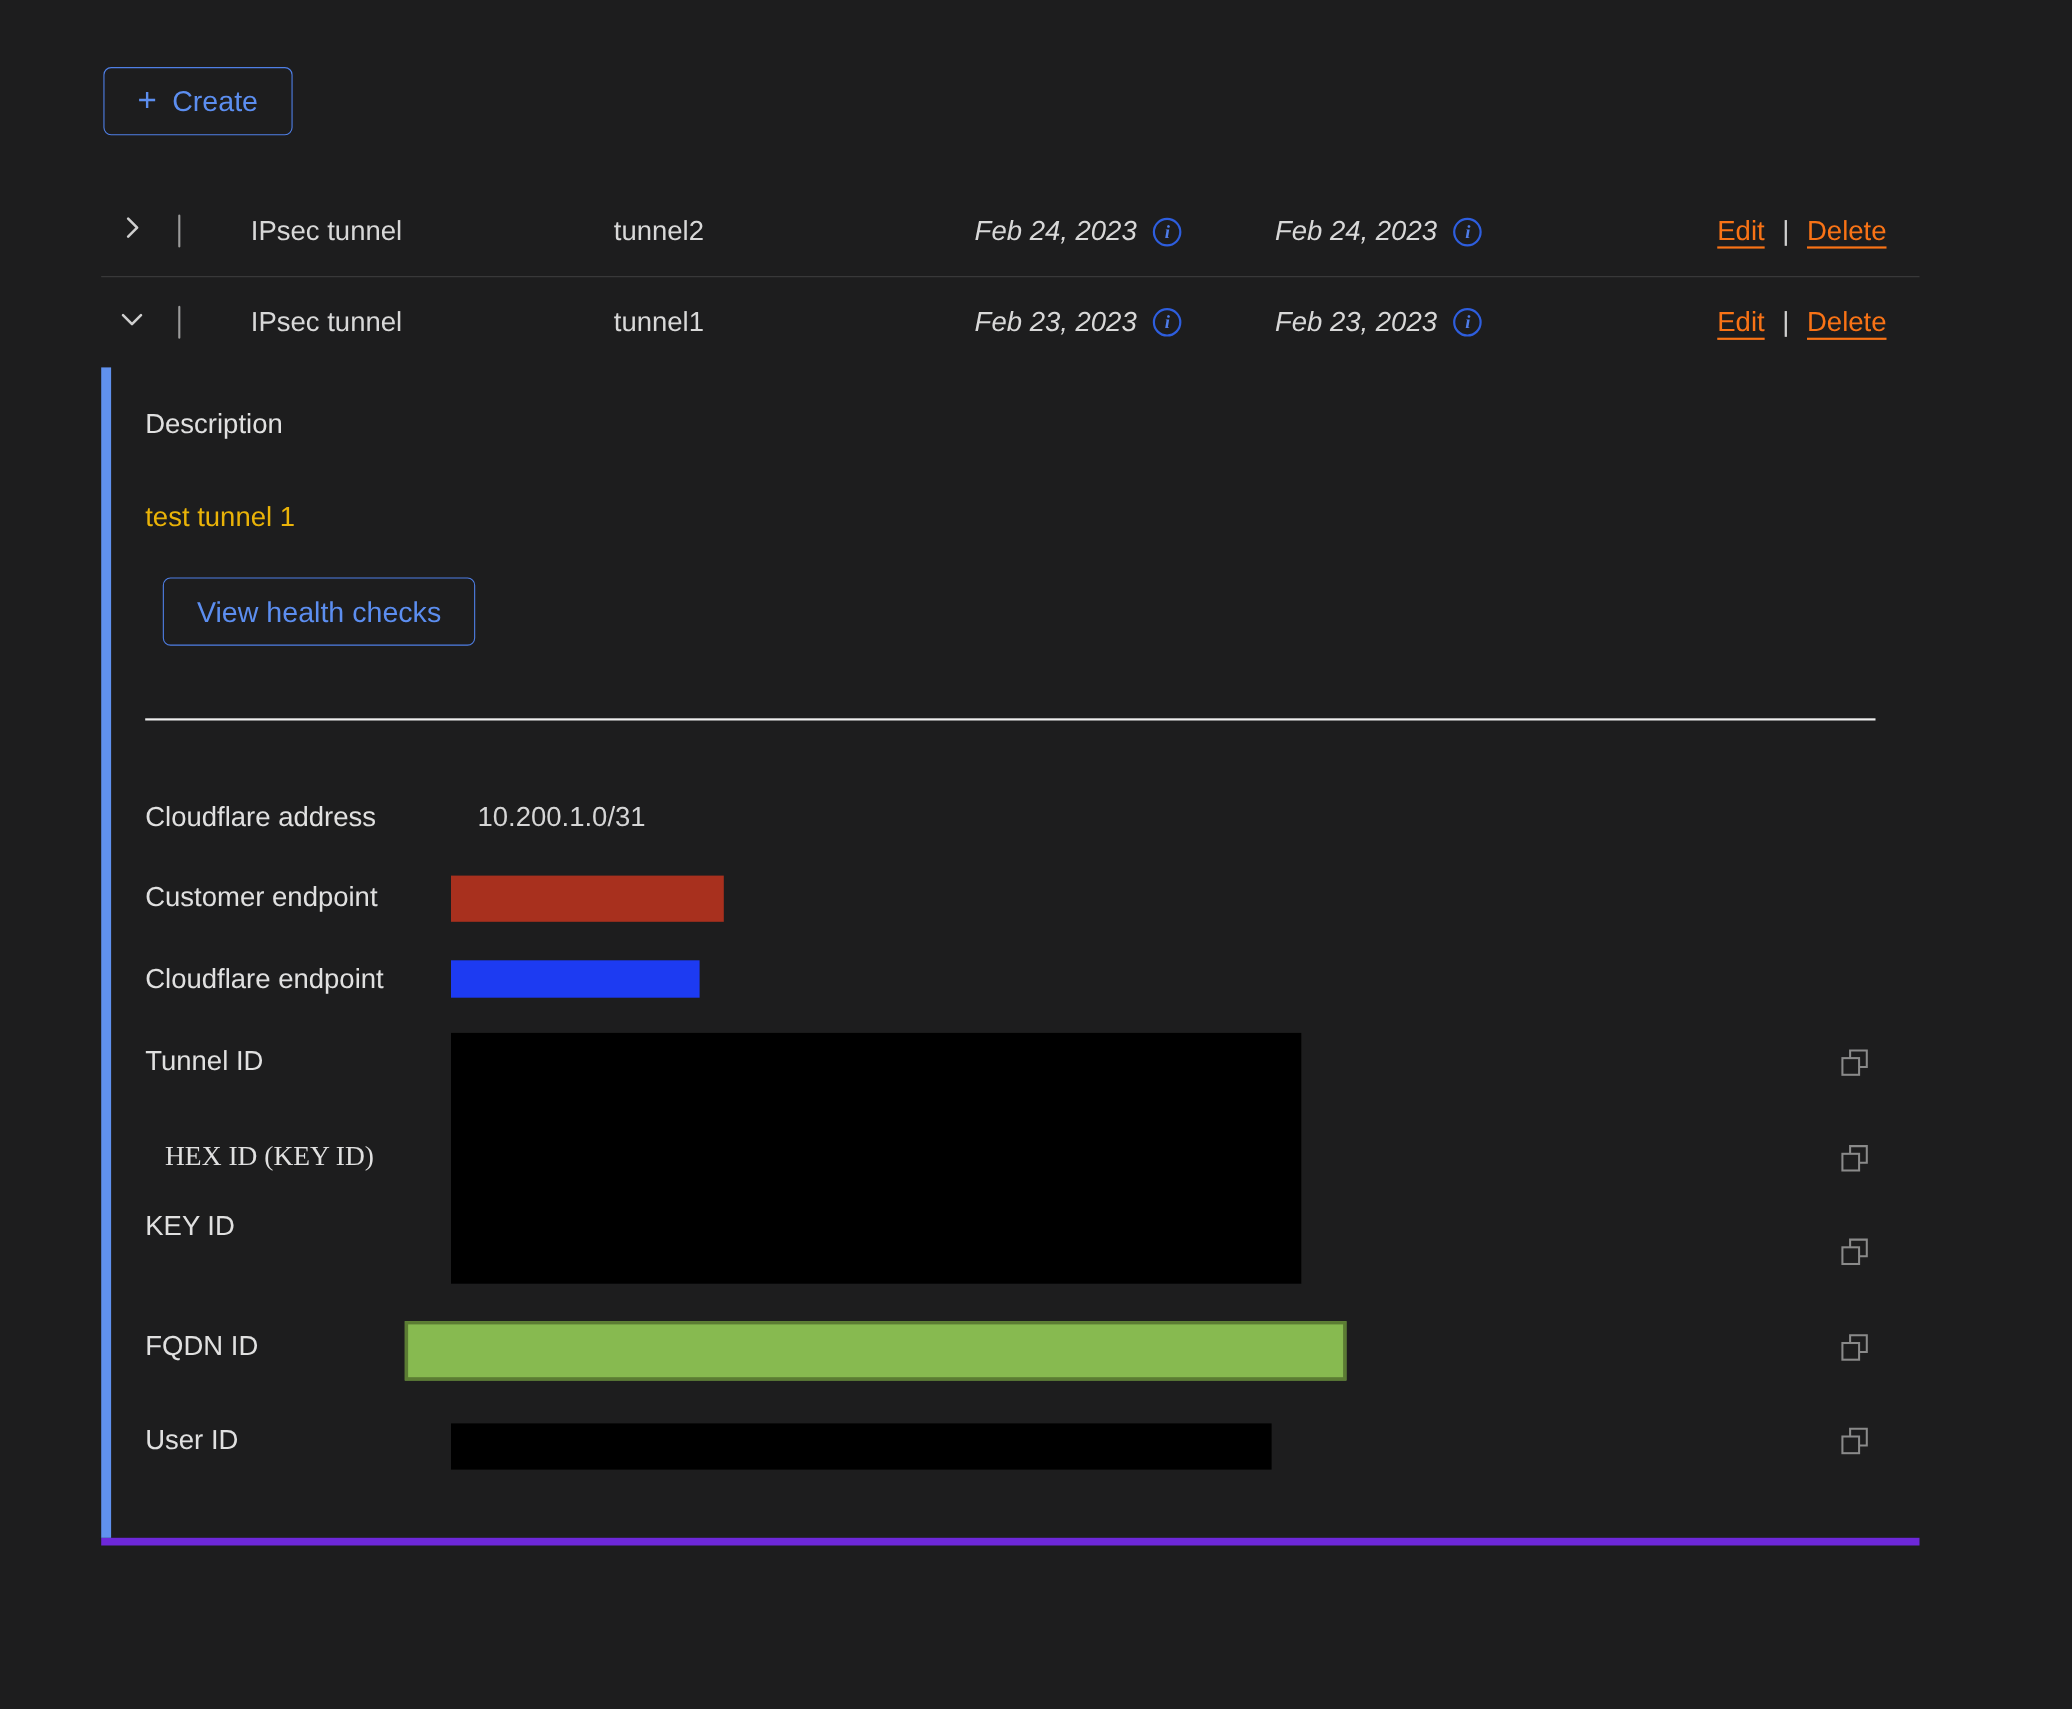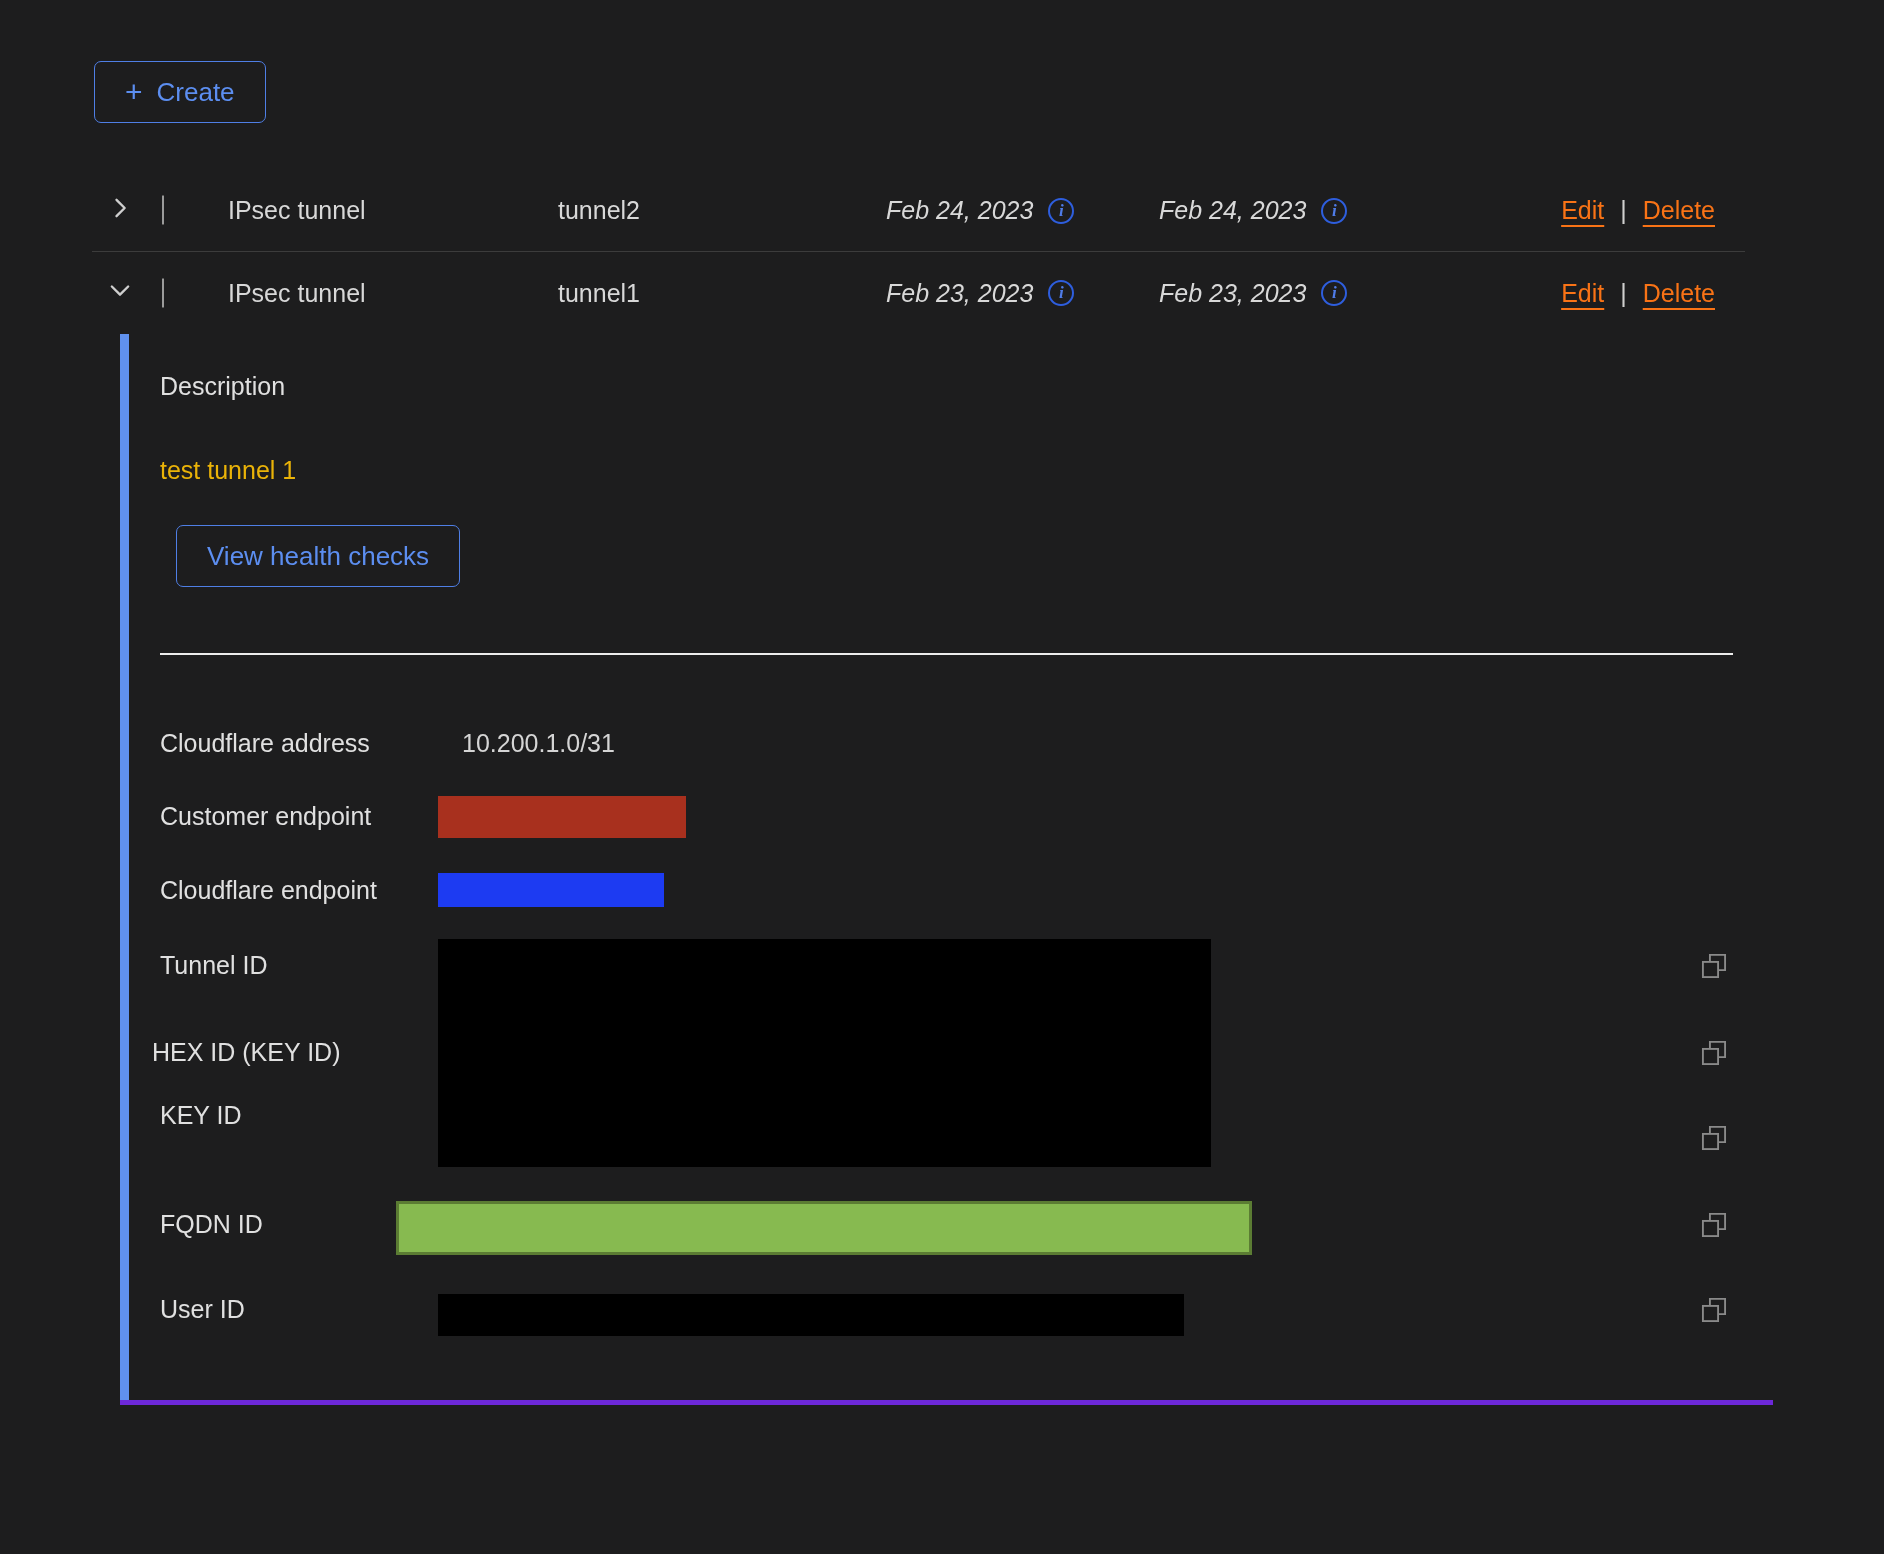--- a/index.html
+++ b/index.html
@@ -47,22 +47,21 @@
     font-family:"Liberation Serif", serif; font-size:17px; font-weight:600;
     cursor:pointer; flex:0 0 auto;
   }
   .cell-actions { justify-self:end; padding-right:30px; display:flex; align-items:center; gap:16px; font-size:25px; }
   .link { color:#f97316; text-decoration:underline; text-underline-offset:6px; cursor:pointer; }
   .pipe { color:#cfcfcf; }
 
   
   .panel {
     position:relative; width:1653px; height:1071px;
-    border-bottom:5px solid #6d28d9;
-    margin-left:28px;
+    border-bottom:7px solid #6d28d9;
   }
   .panel-bar { position:absolute; left:0; top:0; width:9px; height:100%; background:#6091ee; }
   .abs { position:absolute; }
   .lbl { font-size:25px; color:#e0e0e0; line-height:28px; white-space:nowrap; }
   .muted { color:#eab308; }
   .value { font-size:25px; color:#d5d5d5; line-height:28px; }
   .hr-bright { height:2px; background:#ededed; }
 
   .redact { display:block; }
   .redact-red   { background:#a8301e; width:248px; height:42px; }
@@ -172,21 +171,21 @@
       <div class="abs redact redact-black-lg" style="left:318px; top:605px;"></div>
 
       <div class="abs lbl" style="left:40px; top:617px;">Tunnel ID</div>
       <span class="abs copy-btn" style="left:1580px; top:618px;">
         <svg width="28" height="28" viewBox="0 0 24 24" fill="none" stroke="#8a8a8a" stroke-width="1.6">
           <path d="M8.5 8.5 V2.5 H21.5 V15.5 H15.5"></path>
             <rect x="2.5" y="8.5" width="13" height="13"></rect>
         </svg>
       </span>
 
-      <div class="abs lbl" style="left:32px; top:704px;">HEX ID (KEY ID)</div>
+      <div class="abs lbl" style="left:58px; top:704px;font-family:Liberation Serif, serif;">HEX ID (KEY ID)</div>
       <span class="abs copy-btn" style="left:1580px; top:705px;">
         <svg width="28" height="28" viewBox="0 0 24 24" fill="none" stroke="#8a8a8a" stroke-width="1.6">
           <path d="M8.5 8.5 V2.5 H21.5 V15.5 H15.5"></path>
             <rect x="2.5" y="8.5" width="13" height="13"></rect>
         </svg>
       </span>
 
       <div class="abs lbl" style="left:40px; top:767px;">KEY ID</div>
       <span class="abs copy-btn" style="left:1580px; top:790px;">
         <svg width="28" height="28" viewBox="0 0 24 24" fill="none" stroke="#8a8a8a" stroke-width="1.6">

